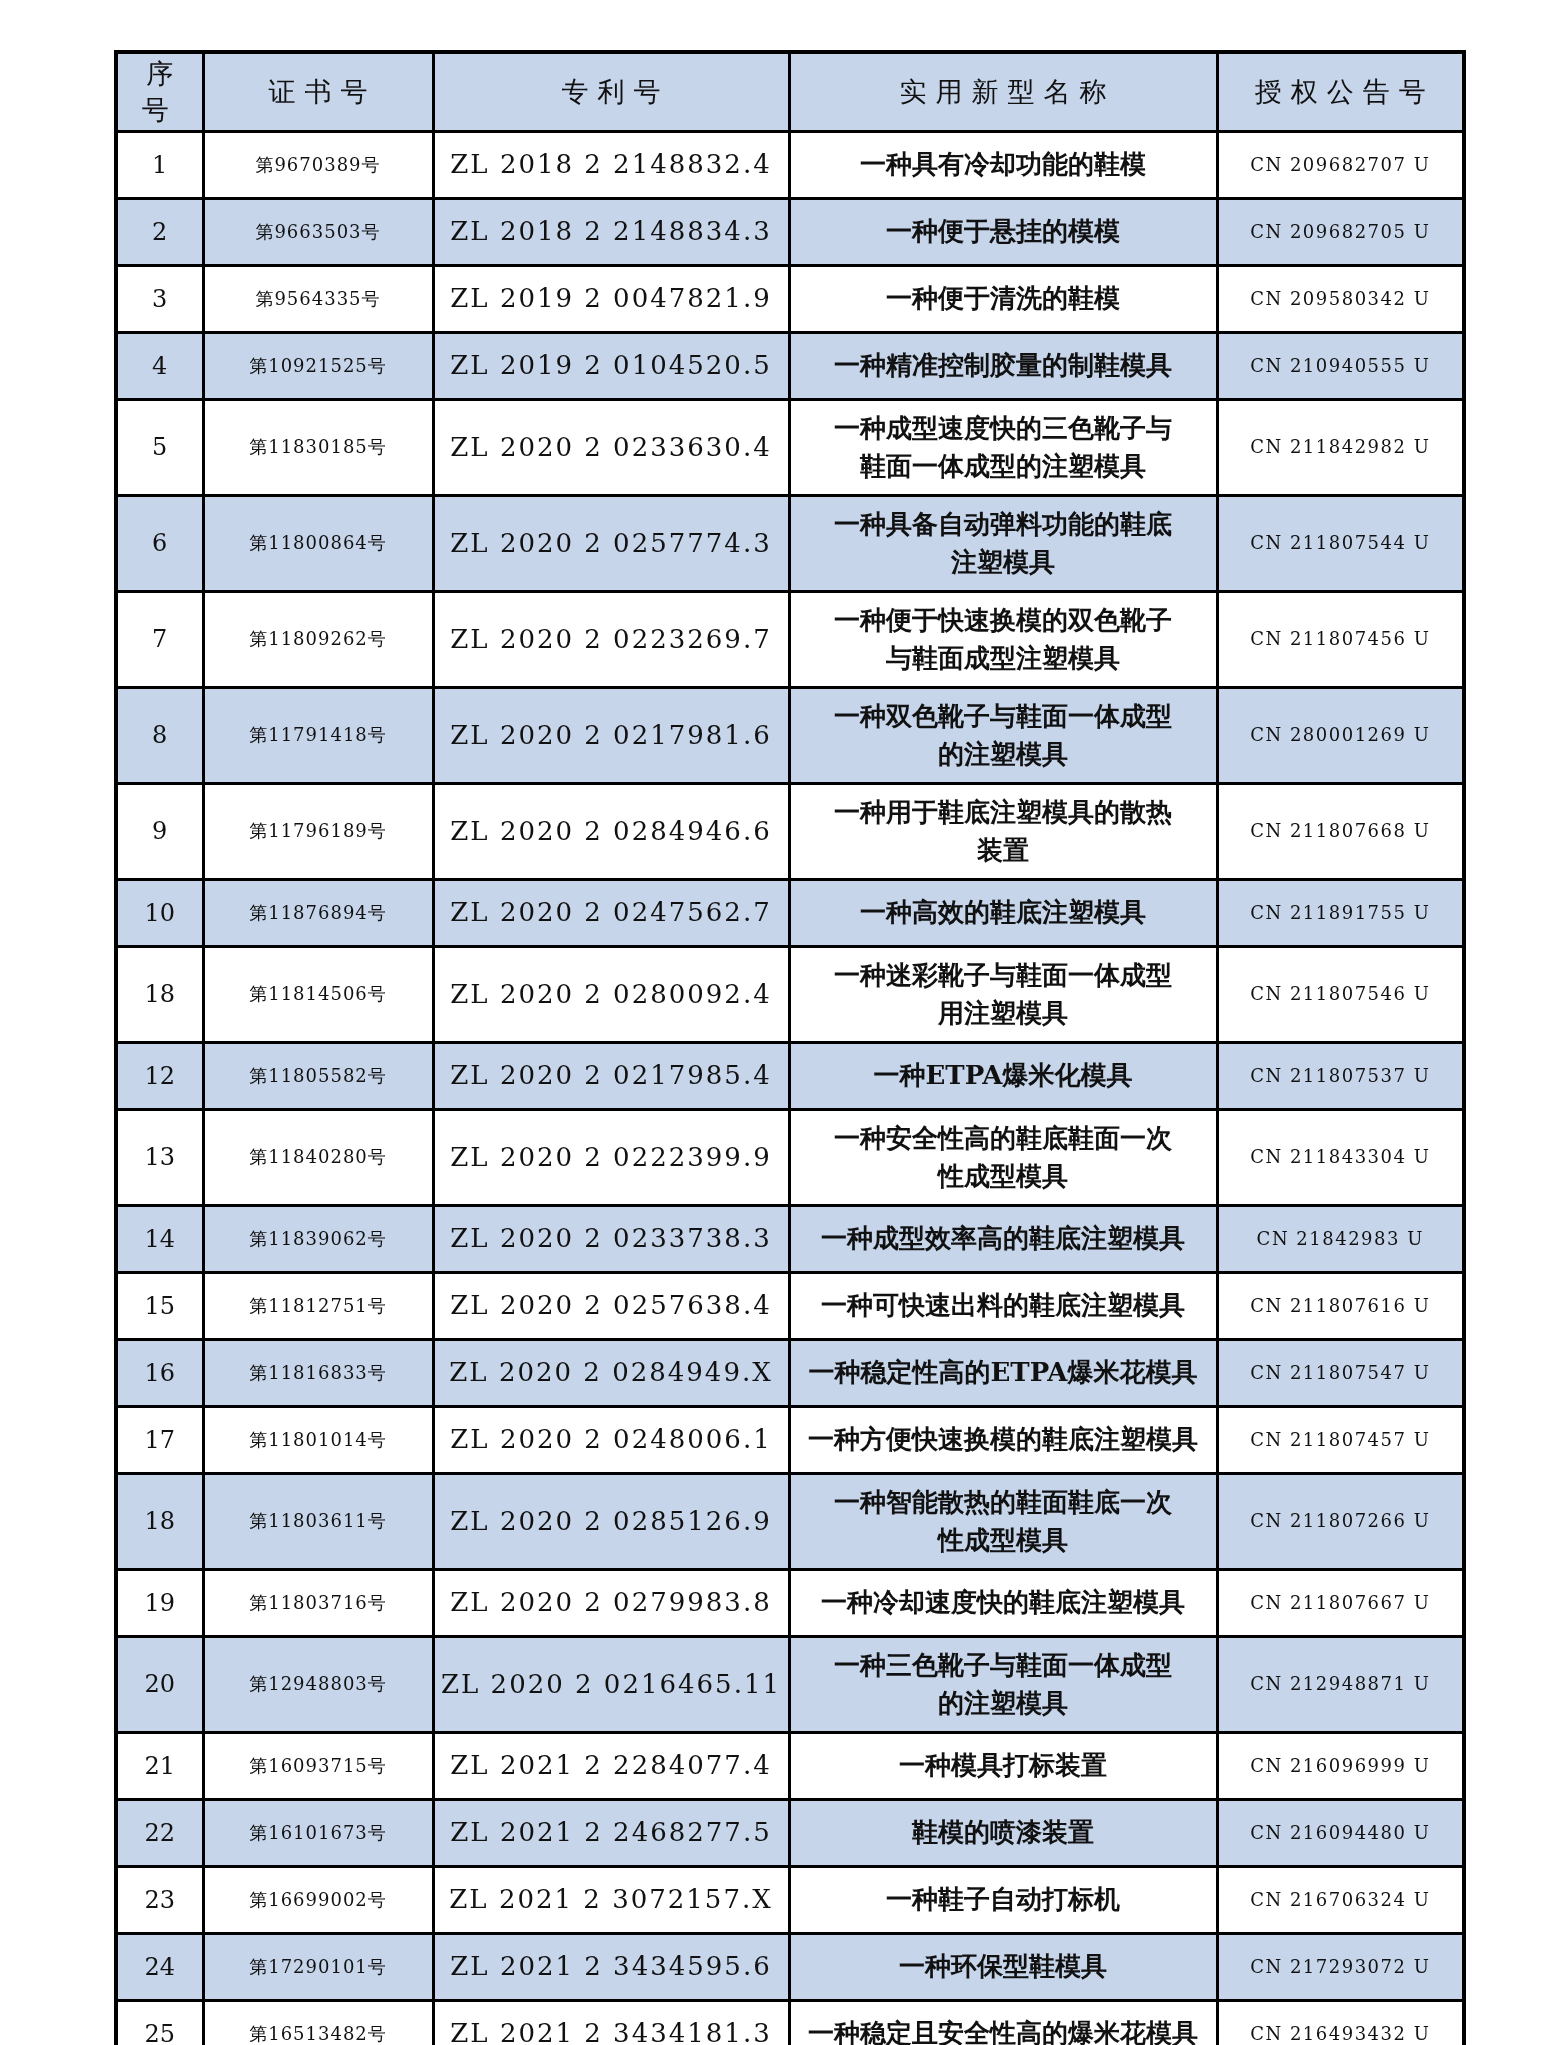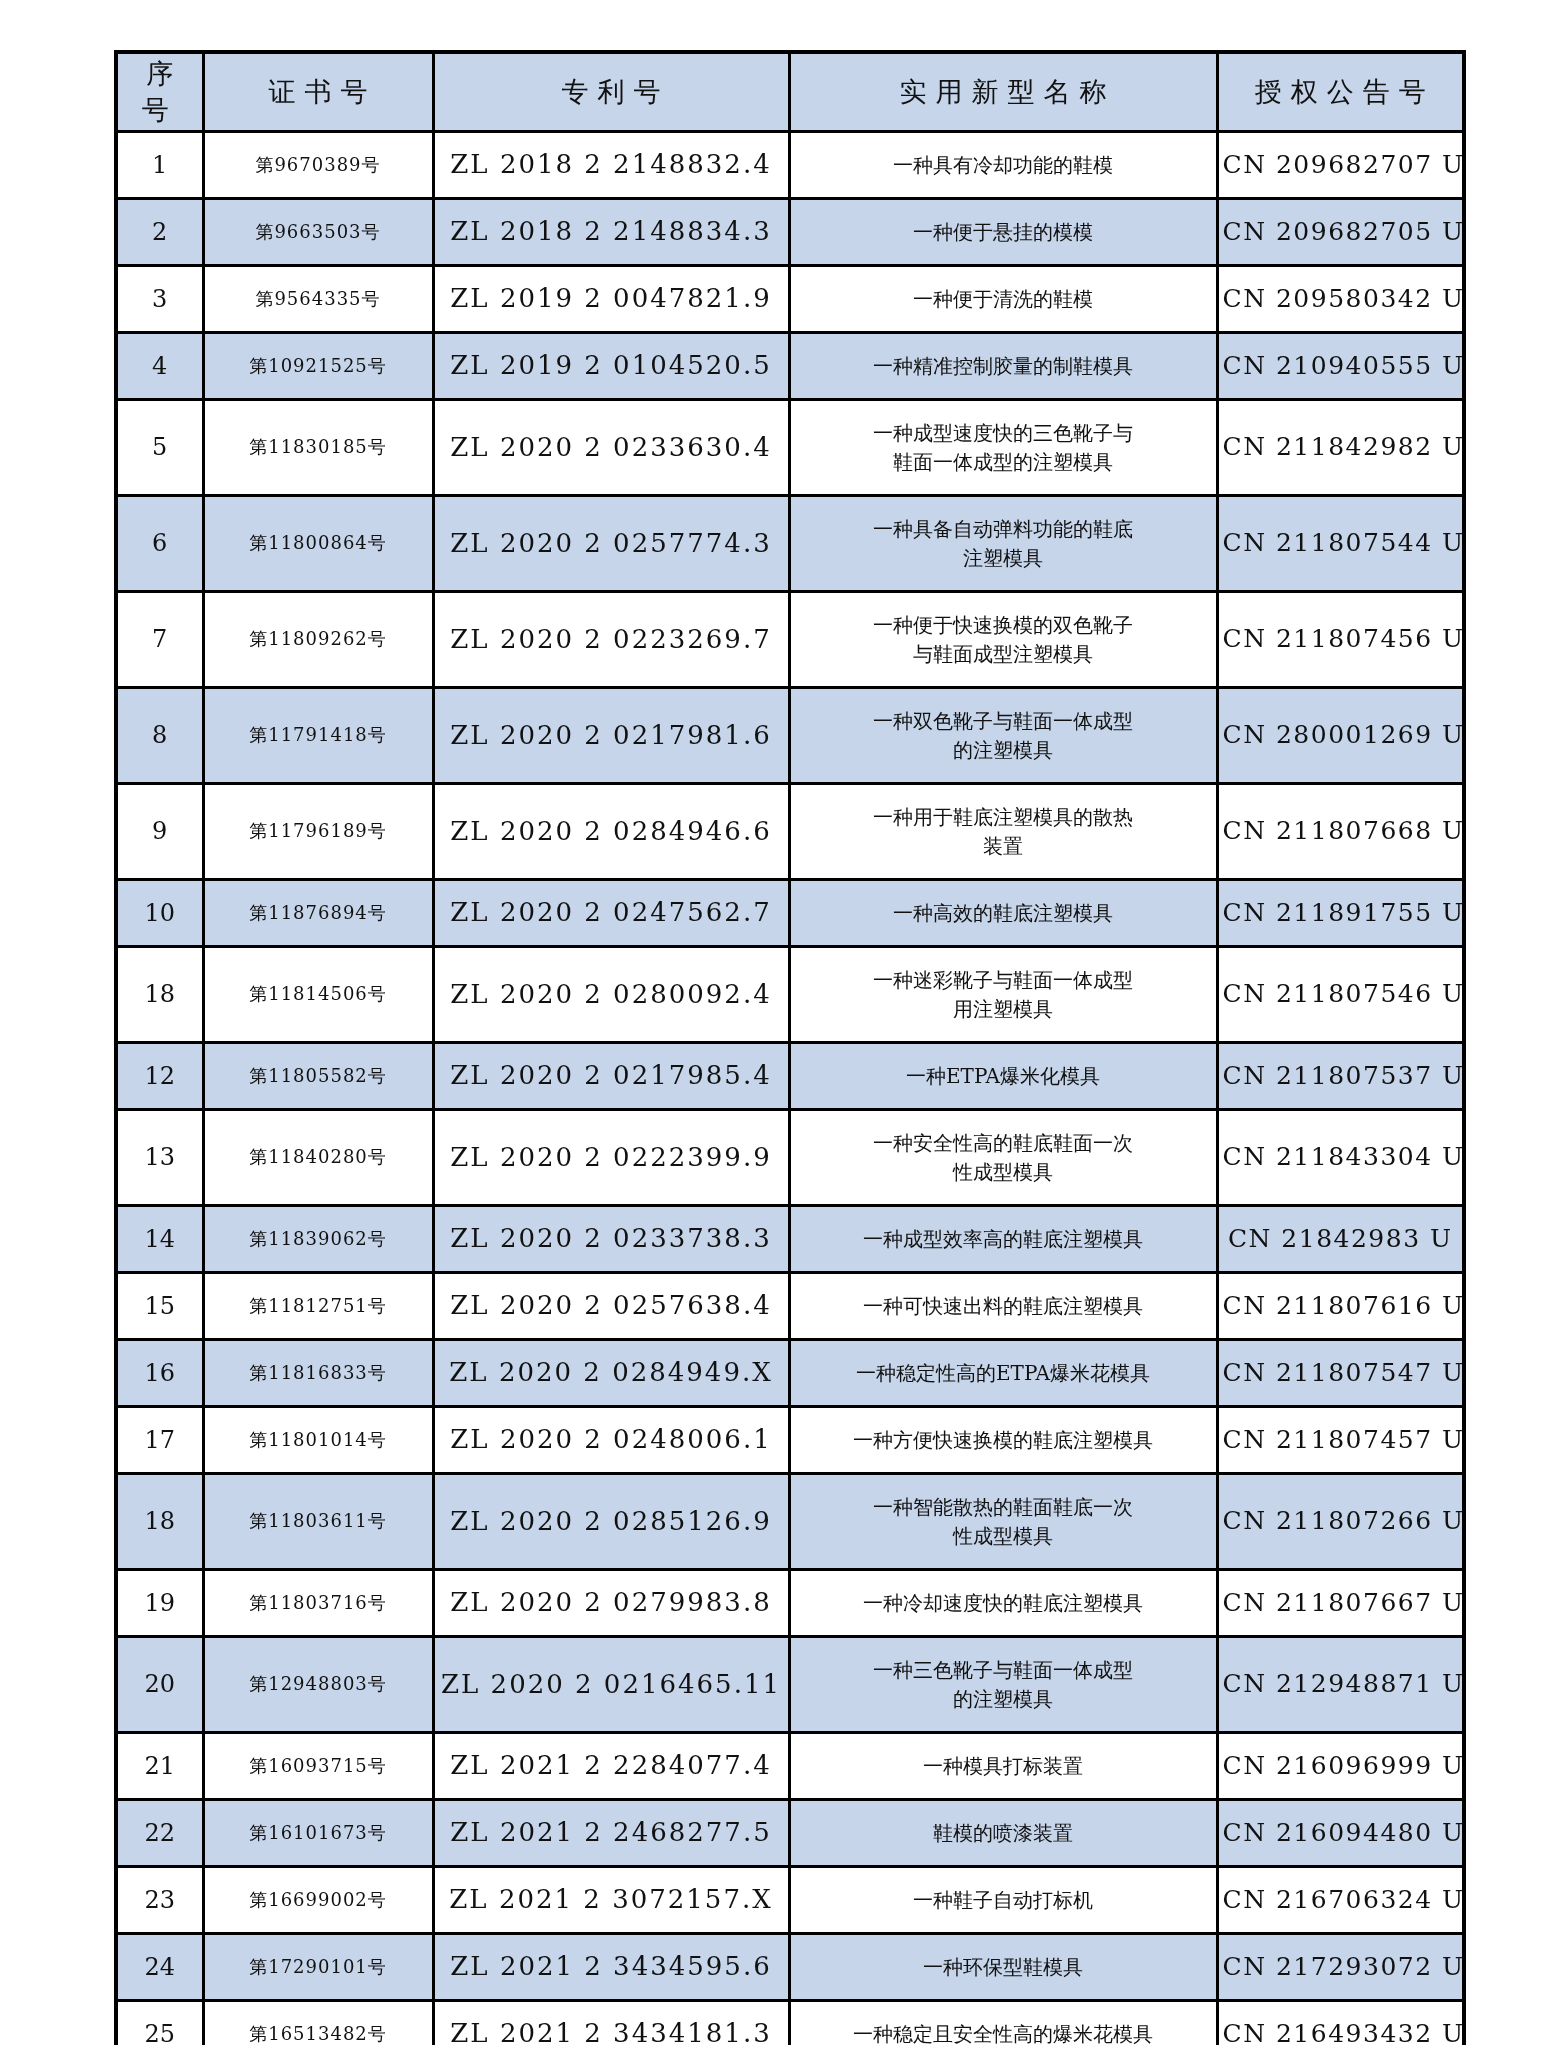--- a/index.html
+++ b/index.html
@@ -50,22 +50,22 @@
   
   tbody tr td { background: #ffffff; }
   tbody tr:nth-child(even) td { background: #c6d5ea; }
 
   tbody td { height: 60px; line-height: 1.45; }
   tbody tr.tall td { height: 89px; }
 
   td.col-no    { font-size: 24px; }
   td.col-cert  { font-size: 18px; letter-spacing: 1px; }
   td.col-pat   { font-size: 26px; letter-spacing: 2px; white-space: nowrap; }
-  td.col-name  { font-size: 20px; white-space: pre-line; }
-  td.col-pub   { font-size: 25px; letter-spacing: 1.5px; white-space: nowrap; }
+  td.col-name  { font-size: 26px; white-space: pre-line; font-weight: bold; }
+  td.col-pub   { font-size: 18px; letter-spacing: 1.5px; white-space: nowrap; }
 </style>
 </head>
 <body>
 
 <div class="page">
   <table class="patent-table">
     <colgroup>
       <col style="width:87px">
       <col style="width:230px">
       <col style="width:356px">

